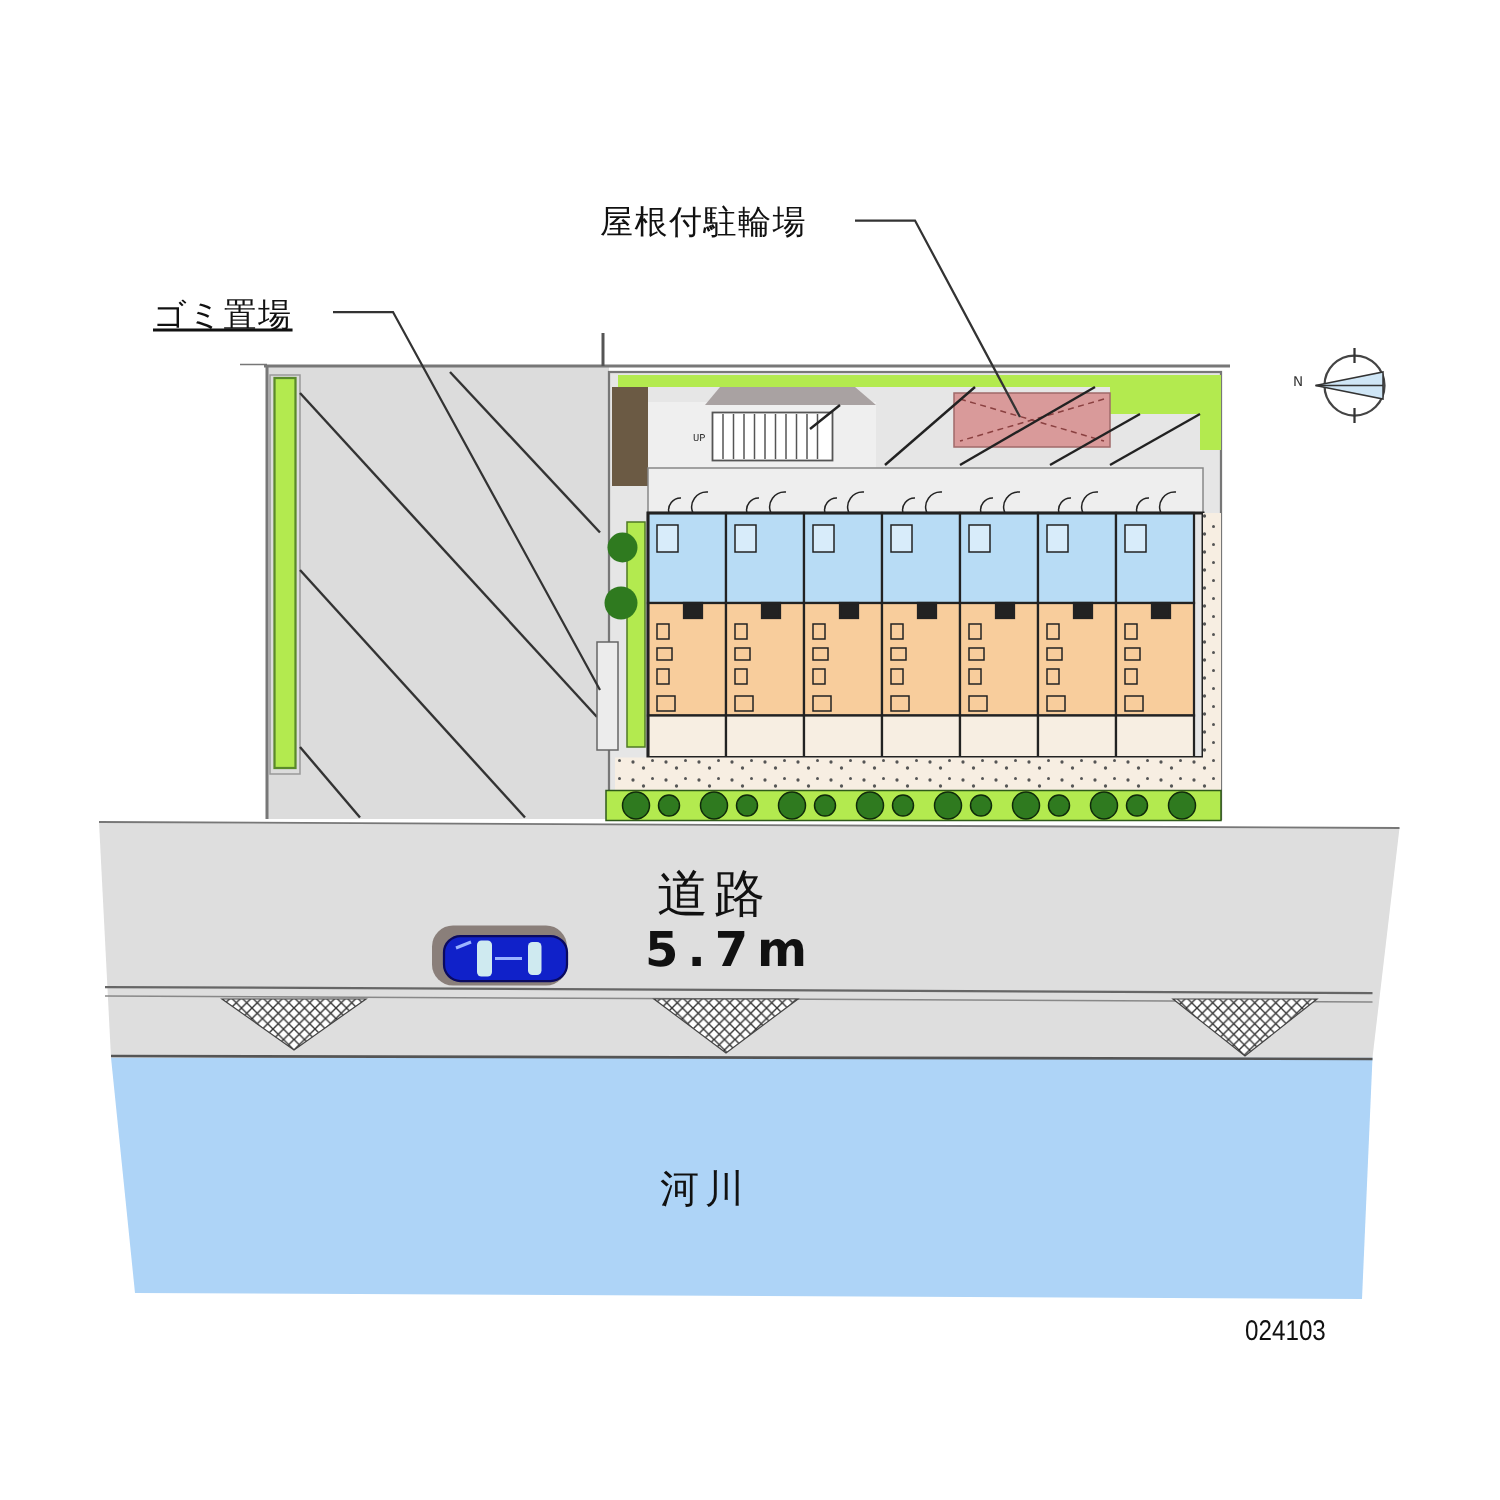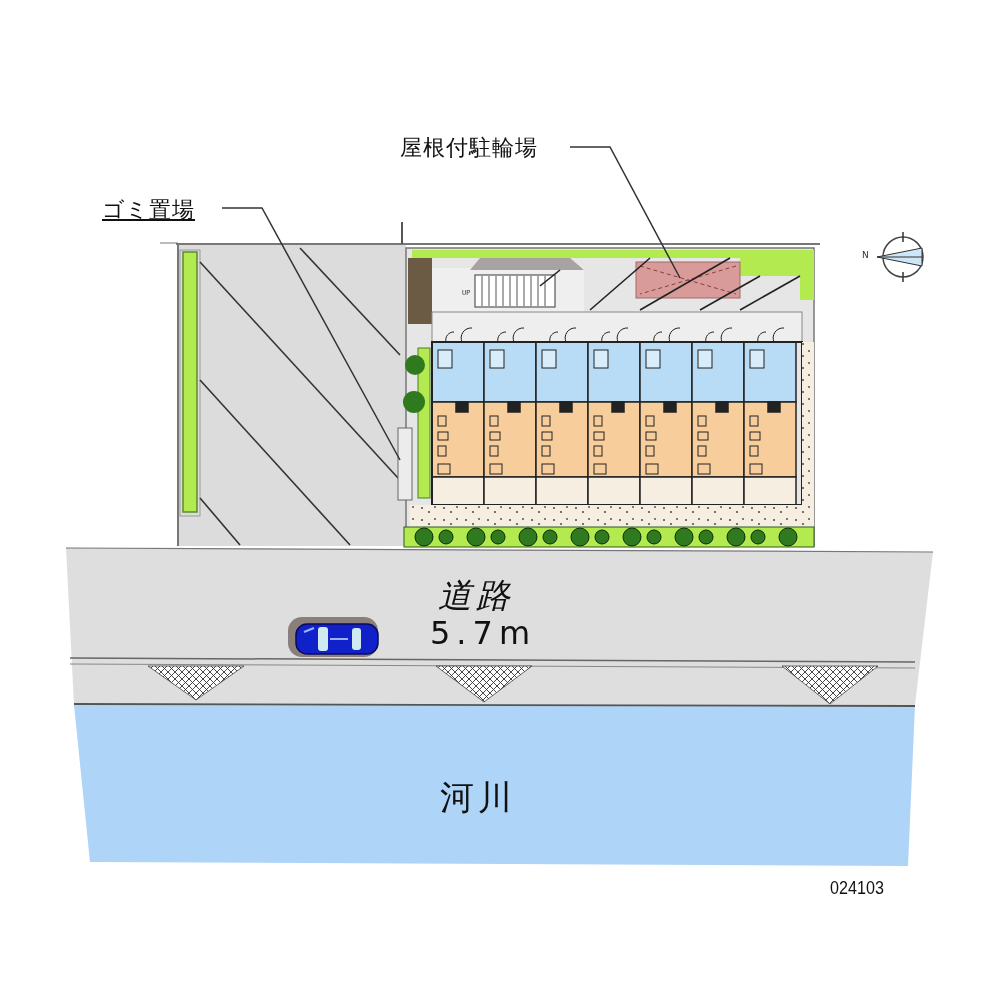--- a/index.html
+++ b/index.html
@@ -1,22 +1,22 @@
 <!DOCTYPE html>
 <html><head>
 <meta charset="utf-8">
 <style>
   html, body { margin:0; padding:0; background:#ffffff; }
   body { width:1000px; height:1000px; position:relative; overflow:hidden; font-family:"DejaVu Sans", sans-serif; }
   svg { position:absolute; left:0; top:0; }
   .label { position:absolute; color:#111; white-space:nowrap; }
   .callout { font-size:22px; letter-spacing:1px; }
   .road-name { font-size:34px; letter-spacing:4px; }
-  .road-width { font-size:32px; letter-spacing:6px; }
-  .river-name { font-size:34px; letter-spacing:4px; }
+  .road-width { font-size:32px; letter-spacing:6px;font-weight:bold; }
+  .river-name { font-size:26px; letter-spacing:4px; }
   .code { font-family:"Liberation Sans", sans-serif; font-size:19px; letter-spacing:0px; transform:scaleX(0.85); transform-origin:left; }
 </style>
 </head>
 <body>
 
 <svg width="1000" height="1000" viewBox="0 0 1000 1000">
   <defs>
     <pattern id="hatch" width="7" height="7" patternUnits="userSpaceOnUse">
       <rect width="7" height="7" fill="#ffffff"></rect>
       <path d="M0 0 L7 7 M7 0 L0 7" stroke="#333" stroke-width="0.9"></path>
@@ -159,21 +159,21 @@
     <line x1="903" y1="232" x2="903" y2="242" stroke="#333" stroke-width="1.5"></line>
     <line x1="903" y1="272" x2="903" y2="282" stroke="#333" stroke-width="1.5"></line>
     <polygon points="877,257 922,248 922,266" fill="#cfe6f6" stroke="#333" stroke-width="1"></polygon>
     <line x1="877" y1="257" x2="922" y2="257" stroke="#333" stroke-width="1"></line>
   </g>
 </svg>
 
 <div class="label callout" style="left:400px; top:133px;">屋根付駐輪場</div>
 <div class="label callout" style="left:102px; top:195px;text-decoration:underline;">ゴミ置場</div>
 
-<div class="label road-name" style="left:438px; top:573px;font-style:italic;">道路</div>
+<div class="label road-name" style="left:438px; top:573px;">道路</div>
 <div class="label road-width" style="left:430px; top:614px;">5.7m</div>
 
 <div class="label river-name" style="left:440px; top:775px;">河川</div>
 
 <div class="label" style="left:462px; top:289px; font-size:7px; color:#333;font-family:Liberation Mono, monospace;">UP</div>
 
 <div class="label" style="left:862px; top:250px; font-size:9px; color:#333;">N</div>
 
 <div class="label code" style="left:830px; top:877px;">024103</div>
 

